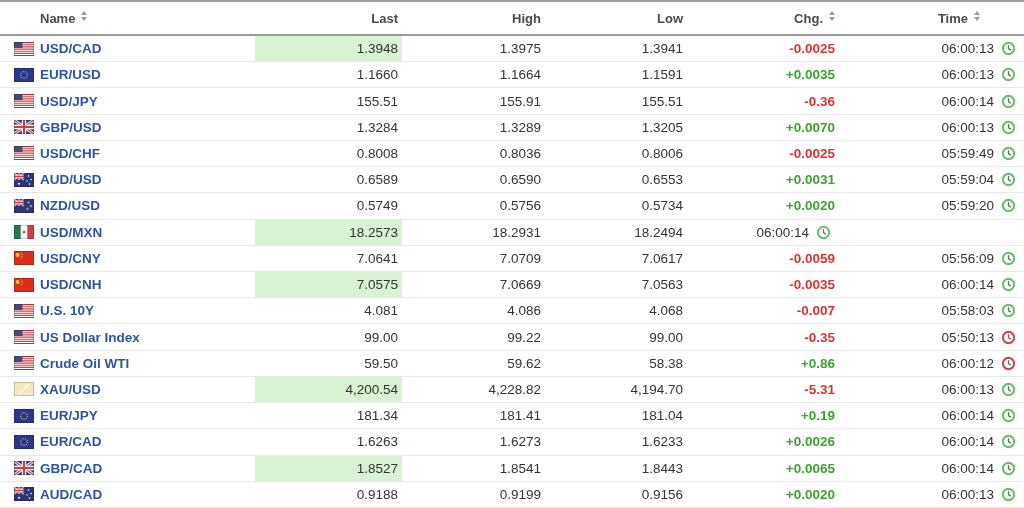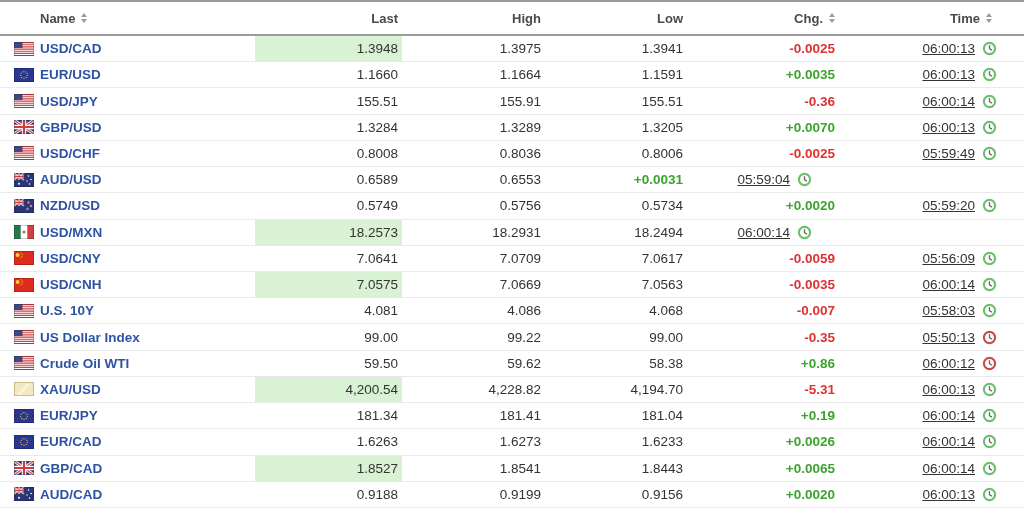--- a/index.html
+++ b/index.html
@@ -23,42 +23,42 @@
     flex: 0 0 auto;
   }
   .tbody { flex: 1 1 auto; display: flex; flex-direction: column; }
   .row {
     display: grid;
     grid-template-columns: 40px 215px 147px 143px 142px 152px 1fr;
     flex: 1 1 auto; align-items: center;
     border-bottom: 1px solid var(--row-border);
     font-size: 13.5px;
   }
-  .th { display: flex; align-items: center; }
+  .th { display: flex; align-items: flex-start; }
   .th.num { justify-content: flex-end; padding-right: 4px; }
-  .th.time-h { justify-content: flex-end; padding-right: 32px; }
+  .th.time-h { justify-content: flex-end; padding-right: 44px; }
   .cell-flag { display: flex; justify-content: flex-end; padding-right: 6px; }
   .flag { width: 20px; height: 14px; display: block; }
   .flag svg { width: 20px; height: 14px; display: block; }
   .name-link {
     color: var(--link-blue); font-weight: bold; text-decoration: none;
     cursor: pointer; white-space: nowrap;
   }
   .num-cell {
     text-align: right; padding-right: 4px; height: 100%;
     display: flex; align-items: center; justify-content: flex-end;
     color: #333;
   }
   .num-cell.hl { background: var(--highlight-green); }
   .chg-cell { font-weight: bold; }
   .chg-cell.pos { color: var(--positive-green); }
   .chg-cell.neg { color: var(--negative-red); }
   .time-cell {
     display: flex; align-items: center; justify-content: flex-end;
-    gap: 7px; padding-right: 27px; color: #333; text-decoration: underline;
+    gap: 7px; padding-right: 8px; color: #333;
   }
   .clock { width: 15px; height: 15px; display: block; }
   .clock.clock-green { color: var(--clock-green); }
   .clock.clock-red { color: var(--clock-red); }
   .sort { display: inline-flex; flex-direction: column; gap: 2px; margin-left: 6px; }
   .sort i { display: block; width: 0; height: 0; border-left: 3.5px solid transparent; border-right: 3.5px solid transparent; }
   .sort .up { border-bottom: 4px solid #9a9a9a; }
   .sort .dn { border-top: 4px solid #9a9a9a; }
 </style>
 </head>
@@ -254,20 +254,21 @@
                 <circle cx="5" cy="10.8" r="1"></circle>
               </g>
               <rect x="0.5" y="0.5" width="19" height="13" fill="none" stroke="rgba(0,0,0,0.18)"></rect>
             </svg>
           </span>
     </div>
     <div class="cell-name">
       <a class="name-link">AUD/USD</a>
     </div>
     <div class="num-cell c-last">0.6589</div>
+    <div class="num-cell c-high">0.6590</div>
     <div class="num-cell c-low">0.6553</div>
     <div class="num-cell chg-cell c-chg pos">+0.0031</div>
     <div class="time-cell">
       <span class="time-text">05:59:04</span>
       <svg class="clock clock-green" viewBox="0 0 15 15">
         <circle cx="7.5" cy="7.5" r="5.6" fill="#fff" stroke="currentColor" stroke-width="2.1"></circle>
         <path d="M7.5 4.6 V7.7 L9.5 8.9" fill="none" stroke="#666" stroke-width="1.3" stroke-linecap="round" stroke-linejoin="round"></path>
       </svg>
     </div>
   </div>

